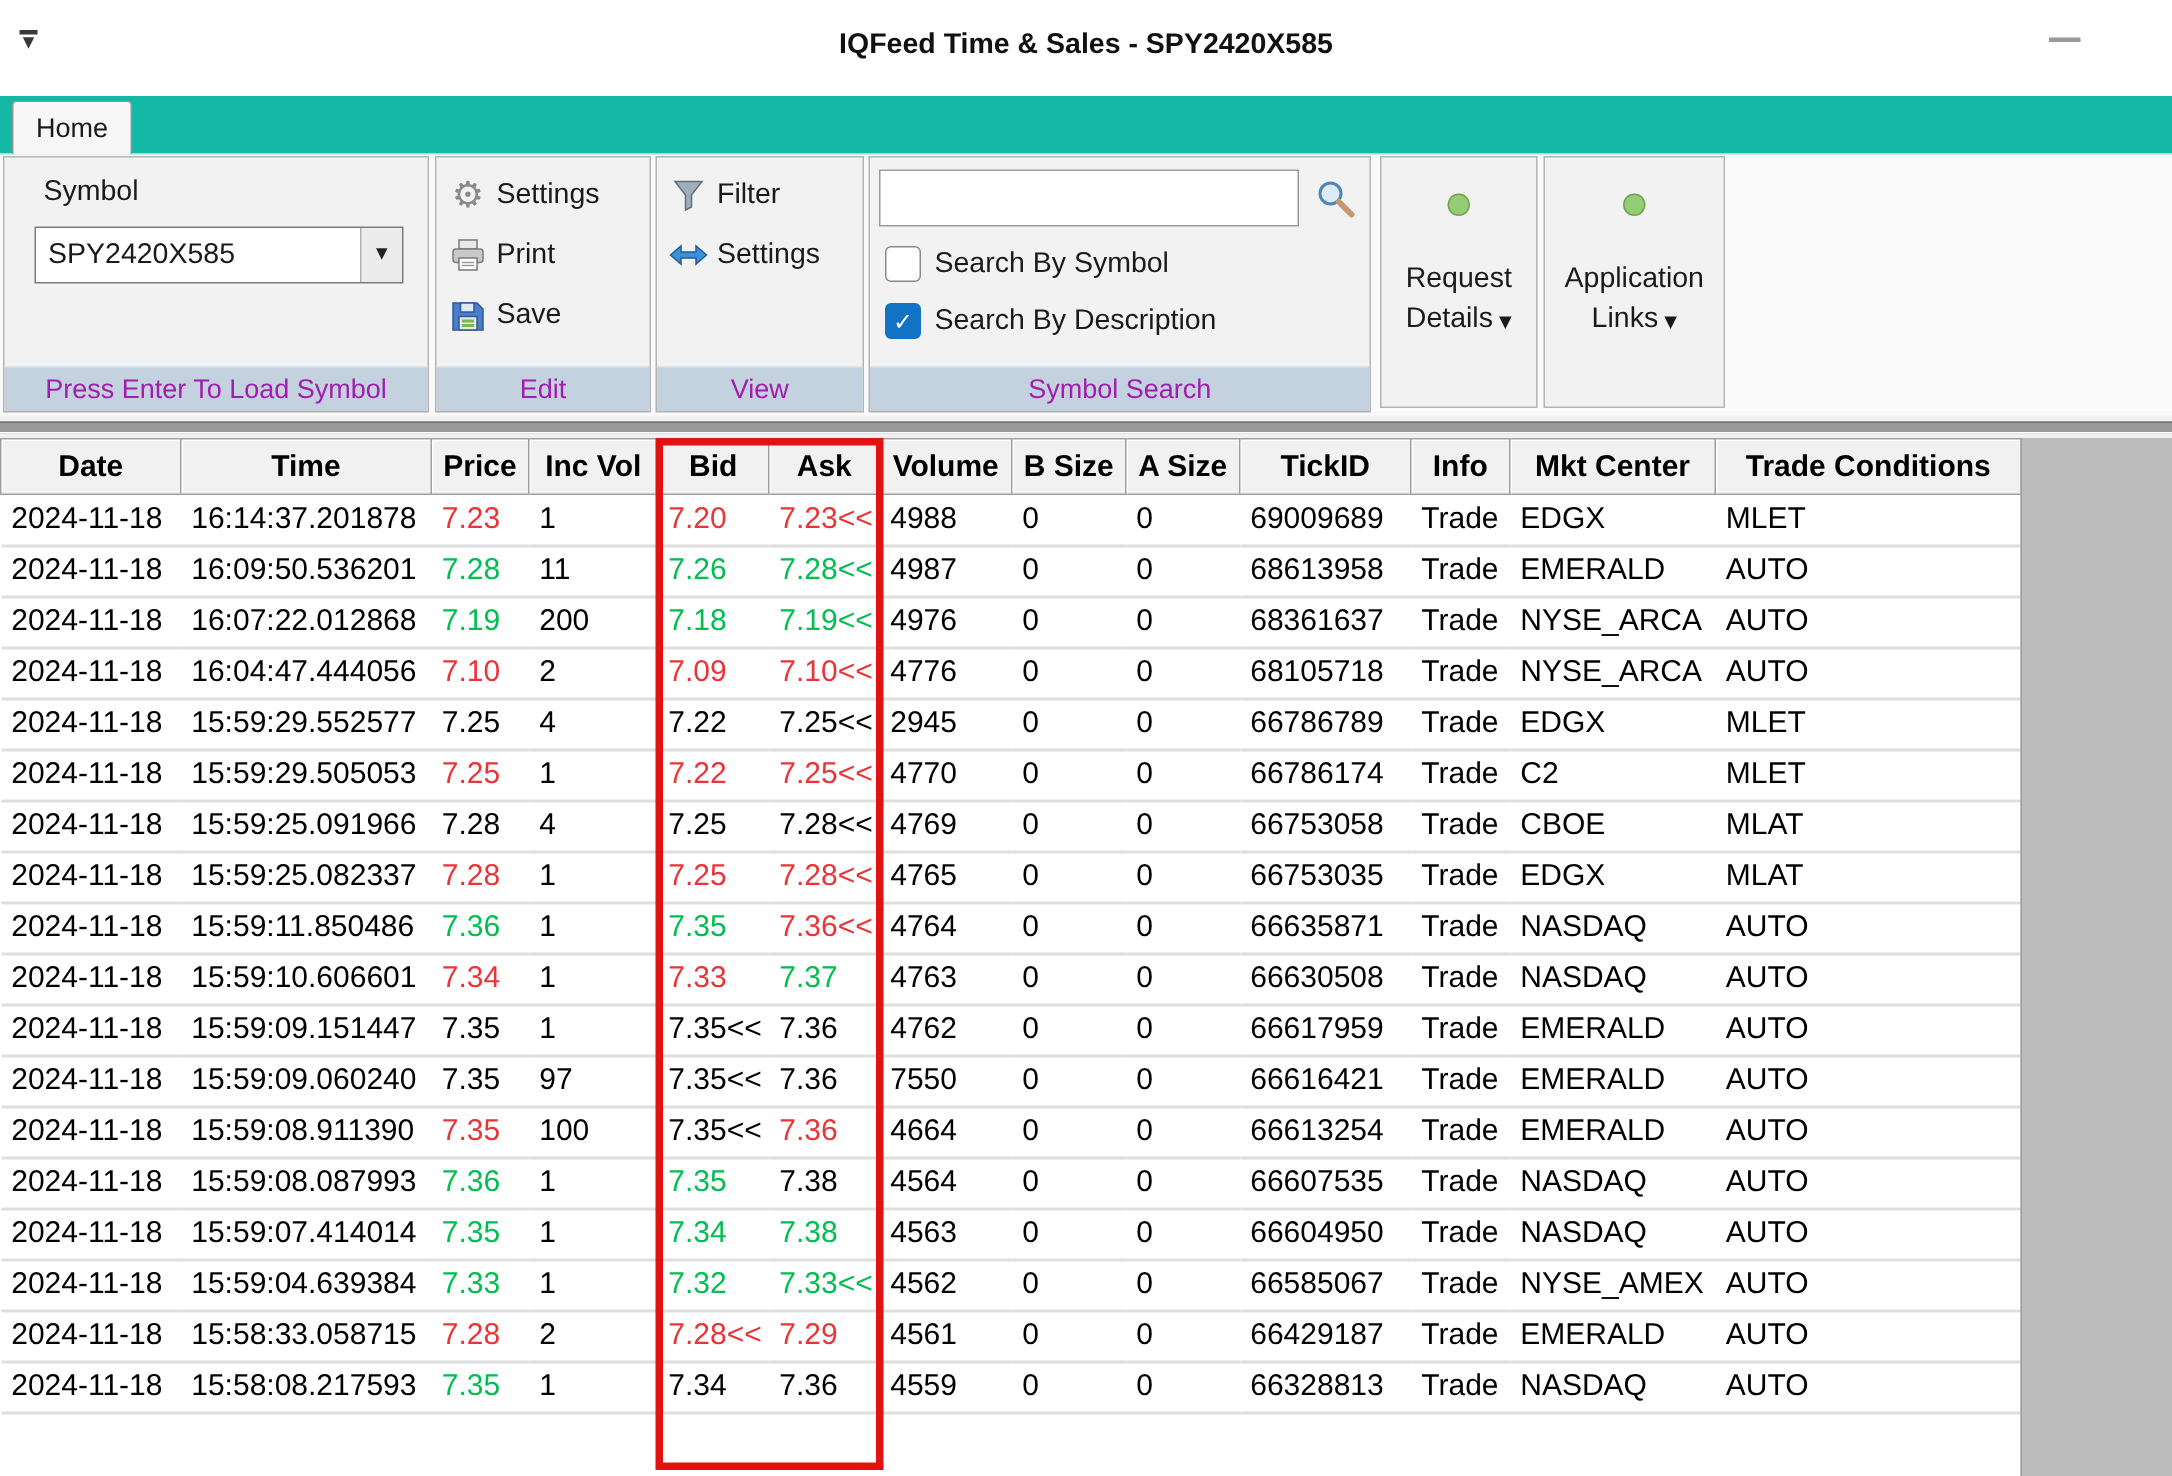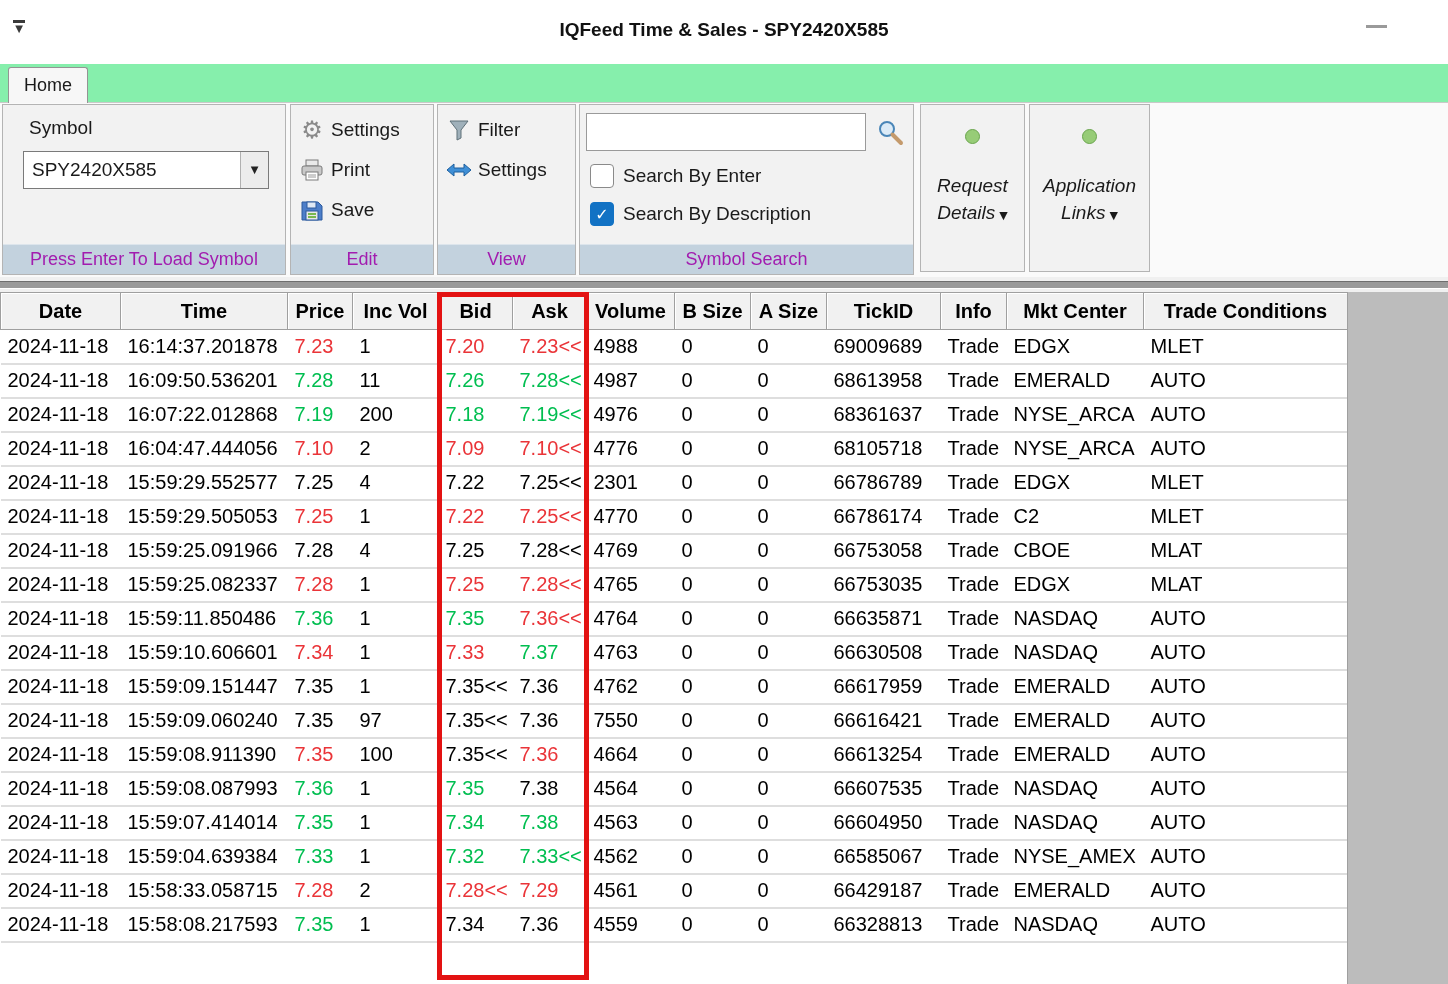--- a/index.html
+++ b/index.html
@@ -10,21 +10,21 @@
   
   .titlebar { position:absolute; top:0; left:0; width:1448px; height:64px; background:#ffffff; }
   .qat { position:absolute; left:10px; top:18px; width:18px; height:22px; cursor:pointer; text-align:center; }
   .qat-bar { display:block; width:12px; height:3px; background:#3a3a3a; margin:2px auto 1px auto; }
   .qat-tri { display:block; font-size:10px; line-height:10px; color:#3a3a3a; font-family:"DejaVu Sans", sans-serif; }
   .win-title { position:absolute; left:0; right:0; top:19px; text-align:center; font-size:19px; font-weight:bold; color:#111; }
   .min-btn { position:absolute; left:1363px; top:18px; width:28px; height:18px; }
   .min-bar { position:absolute; left:3px; top:7px; width:21px; height:3px; background:#9a9a9a; }
 
   
-  .tabstrip { position:absolute; top:64px; left:0; width:1448px; height:39px; background:#86efac; border-bottom:1px solid #c9c9c9; }
+  .tabstrip { position:absolute; top:64px; left:0; width:1448px; height:39px; background:#14b8a6; border-bottom:1px solid #c9c9c9; }
   .tab { position:absolute; left:8px; top:3px; width:80px; height:36px; background:#f7f7f7; border:1px solid #949494; border-bottom:none; border-radius:3px 3px 0 0; font-size:18px; color:#1a1a1a; text-align:center; line-height:34px; cursor:pointer; }
 
   
   .ribbon { position:absolute; top:103px; left:0; width:1448px; height:174px; background:#fafafa; }
   .rgroup { position:absolute; top:1px; height:171px; background:#f2f2f2; border:1px solid #b4b4b4; }
   .rcaption { position:absolute; left:0; right:0; bottom:0; height:30px; background:#c3d2de; border-top:1px solid #dde5ec; font-size:18px; color:#a21caf; text-align:center; line-height:29px; }
 
   .g-symbol { left:2px; width:284px; }
   .sym-label { position:absolute; left:26px; top:12px; font-size:19px; color:#1a1a1a; }
   .combo { position:absolute; left:20px; top:46px; width:246px; height:38px; background:#ffffff; border:1px solid #7a7a7a; cursor:pointer;padding-left:40px; }
@@ -46,21 +46,21 @@
   .cb-box { width:24px; height:24px; background:#ffffff; border:1px solid #8a8a8a; border-radius:4px; display:flex; align-items:center; justify-content:center; }
   .cb-box .cb-check { display:none; color:#ffffff; font-size:16px; font-weight:bold; font-family:"DejaVu Sans", sans-serif; }
   .cb-box.checked { background:#1272c4; border-color:#1272c4; }
   .cb-box.checked .cb-check { display:block; }
   .cb-label { font-size:19px; color:#1a1a1a; }
 
   .g-request { left:920px; top:1px; width:105px; height:168px; cursor:pointer; }
   .g-applinks { left:1029px; top:1px; width:121px; height:168px; cursor:pointer; }
   .bigbtn-inner { position:absolute; left:0; right:0; top:24px; display:flex; flex-direction:column; align-items:center; }
   .green-dot { width:15px; height:15px; border-radius:50%; background:#97cc77; border:1px solid #6aa54e; margin-bottom:28px; }
-  .bigbtn-line { font-size:19px; color:#1a1a1a; line-height:27px; text-align:left;font-style:italic; }
+  .bigbtn-line { font-size:19px; color:#1a1a1a; line-height:27px; text-align:left; }
   .dd-arrow { font-size:11px; color:#1a1a1a; font-family:"DejaVu Sans", sans-serif; margin-left:4px; }
 
   
   .sep { position:absolute; top:277px; left:0; width:1448px; height:15px; background:#f0f0f0; }
   .sep-bar { margin-top:4px; height:8px; background:#9a9a9a; border-top:1px solid #6e6e6e; border-bottom:1px solid #ffffff; }
 
   
   .table-wrap { position:absolute; top:292px; left:0; width:1347px; }
   table { border-collapse:collapse; table-layout:fixed; width:1347px; }
   th { height:37px; background:#f1f1f1; border:1px solid #9f9f9f; box-shadow:inset 1px 1px 0 #ffffff; font-size:20px; font-weight:bold; color:#000; text-align:center; white-space:nowrap; overflow:hidden; cursor:pointer;margin-top:11px; }
@@ -168,21 +168,21 @@
           <svg width="28" height="28" viewBox="0 0 28 28">
             <circle cx="11" cy="11" r="7" fill="#dcebf7" stroke="#4a86b8" stroke-width="2"></circle>
             <line x1="16.5" y1="16.5" x2="25" y2="25" stroke="#c49a6c" stroke-width="4" stroke-linecap="round"></line>
           </svg>
         </span>
       </div>
       <div class="cb-row cb-row1">
         <span class="cb-box">
           
         </span>
-        <span class="cb-label">Search By Enter</span>
+        <span class="cb-label">Search By Symbol</span>
       </div>
       <div class="cb-row cb-row2">
         <span class="cb-box checked">
           <span class="cb-check">✓</span>
         </span>
         <span class="cb-label">Search By Description</span>
       </div>
       <div class="rcaption">Symbol Search</div>
     </div>
 
@@ -307,21 +307,21 @@
             <td class="c-black">NYSE_ARCA</td>
             <td class="c-black">AUTO</td>
           </tr>
           <tr>
             <td class="c-black">2024-11-18</td>
             <td class="c-black">15:59:29.552577</td>
             <td class="c-black">7.25</td>
             <td class="c-black">4</td>
             <td class="c-black">7.22</td>
             <td class="c-black">7.25&lt;&lt;</td>
-            <td class="c-black">2301</td>
+            <td class="c-black">2945</td>
             <td class="c-black">0</td>
             <td class="c-black">0</td>
             <td class="c-black">66786789</td>
             <td class="c-black">Trade</td>
             <td class="c-black">EDGX</td>
             <td class="c-black">MLET</td>
           </tr>
           <tr>
             <td class="c-black">2024-11-18</td>
             <td class="c-black">15:59:29.505053</td>

